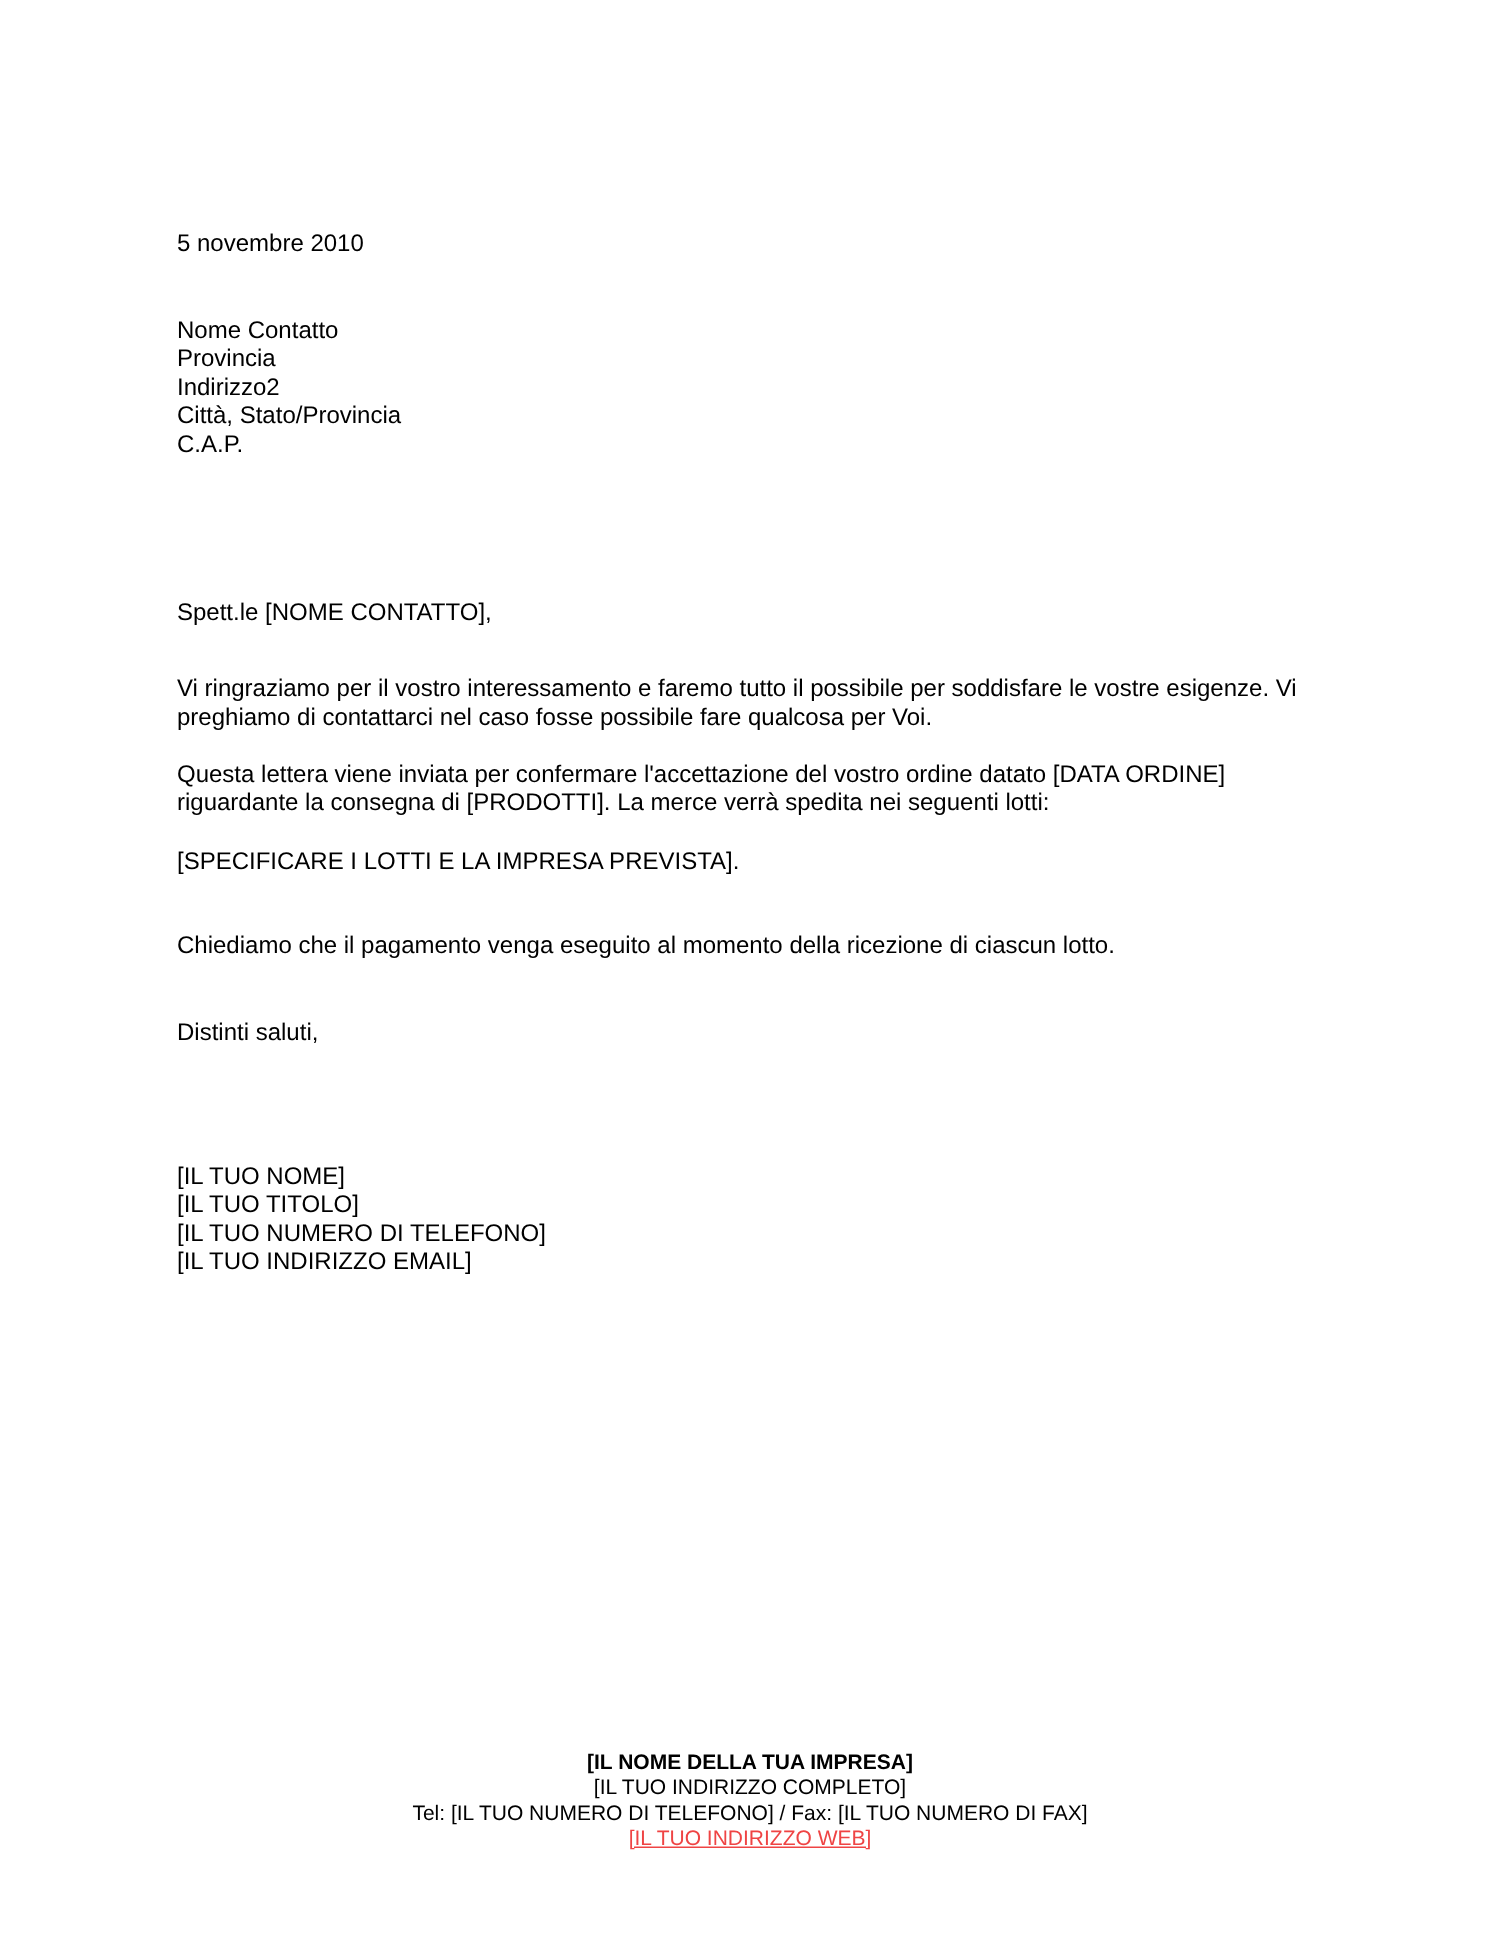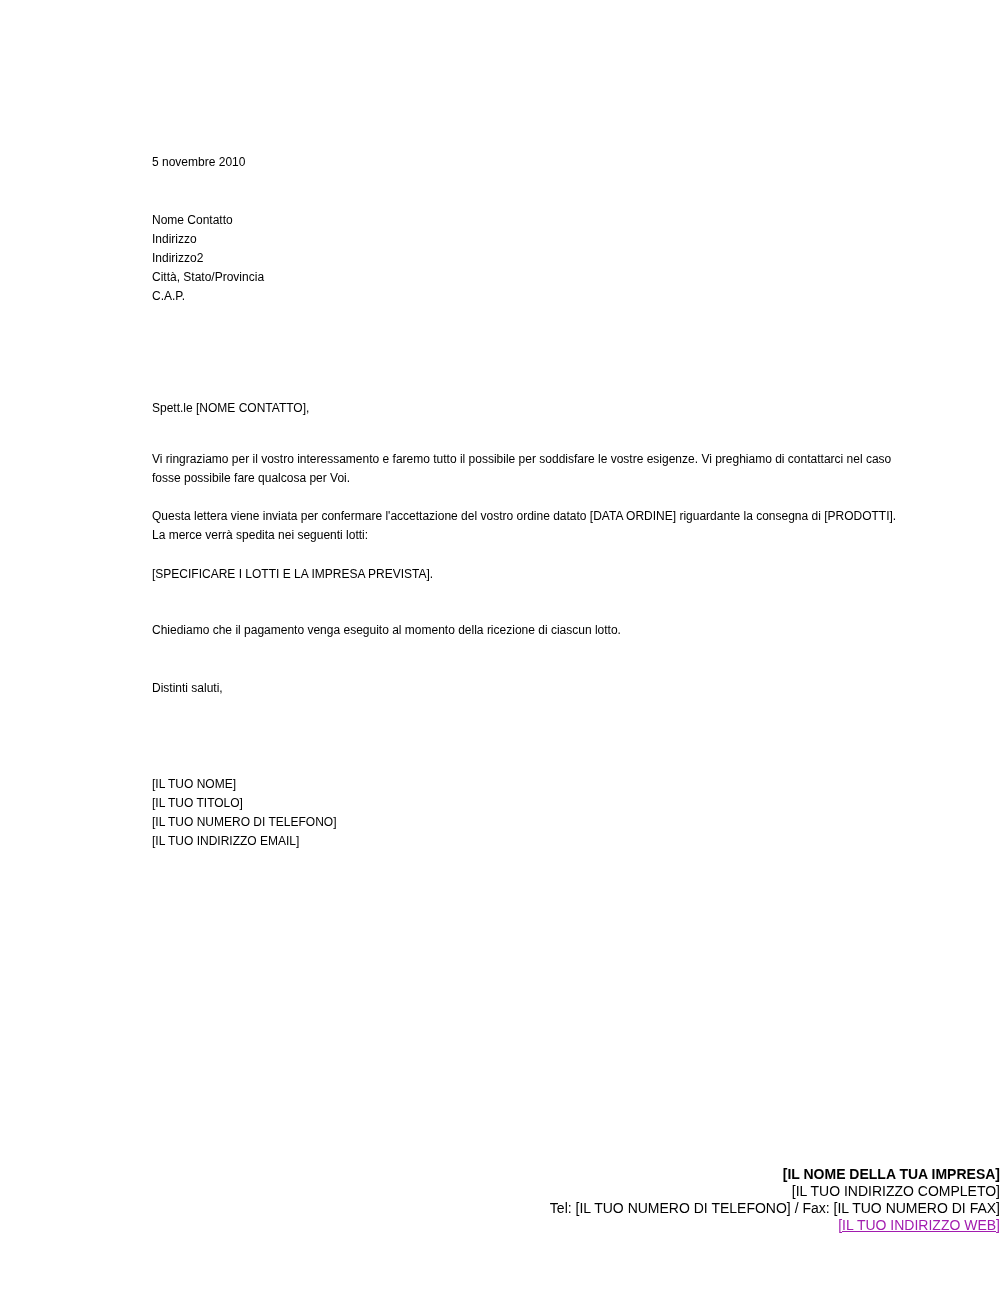--- a/index.html
+++ b/index.html
@@ -11,51 +11,50 @@
     position: relative;
     width: 1000px;
     height: 1290px;
     background: #ffffff;
     font-family: "Liberation Sans", sans-serif;
     color: #000000;
     overflow: hidden;
   }
   .abs { position: absolute; }
   .body-text {
-    font-size: 12px;
+    font-size: 16px;
     line-height: 19px;
-    margin-left: 34px;
   }
   .para {
     left: 118px;
     width: 752px;
   }
   .bold { font-weight: bold; }
   .footer-block {
     left: 0;
     width: 1000px;
     text-align: center;
     font-size: 14px;
     line-height: 17px;
   }
   .web-link {
-    color: #a21caf;
+    color: #ef4444;
     text-decoration: underline;
   }
 </style>
 </head>
 <body>
 
 <div class="page">
 
   <div class="abs body-text" style="top:153px; left:118px;">5 novembre 2010</div>
 
   <div class="abs body-text" style="top:211px; left:118px;">
     <div>Nome Contatto</div>
-    <div>Indirizzo</div>
+    <div>Provincia</div>
     <div>Indirizzo2</div>
     <div>Città, Stato/Provincia</div>
     <div>C.A.P.</div>
   </div>
 
 
   <div class="abs body-text" style="top:399px; left:118px;">Spett.le [NOME CONTATTO],</div>
 
   <div class="abs body-text para" style="top:450px;">Vi ringraziamo per il vostro interessamento e faremo tutto il possibile per soddisfare le vostre esigenze. Vi preghiamo di contattarci nel caso fosse possibile fare qualcosa per Voi.</div>
 
@@ -67,21 +66,21 @@
 
   <div class="abs body-text" style="top:679px; left:118px;">Distinti saluti,</div>
 
   <div class="abs body-text" style="top:775px; left:118px;">
     <div>[IL TUO NOME]</div>
     <div>[IL TUO TITOLO]</div>
     <div>[IL TUO NUMERO DI TELEFONO]</div>
     <div>[IL TUO INDIRIZZO EMAIL]</div>
   </div>
 
-  <div class="abs footer-block" style="top:1166px;text-align:right;">
+  <div class="abs footer-block" style="top:1166px;">
     <div class="bold">[IL NOME DELLA TUA IMPRESA]</div>
     <div>[IL TUO INDIRIZZO COMPLETO]</div>
     <div>Tel: [IL TUO NUMERO DI TELEFONO] / Fax: [IL TUO NUMERO DI FAX]</div>
     <div>
       <a class="web-link" href="#">[IL TUO INDIRIZZO WEB]</a>
     </div>
   </div>
 
 </div>
 

